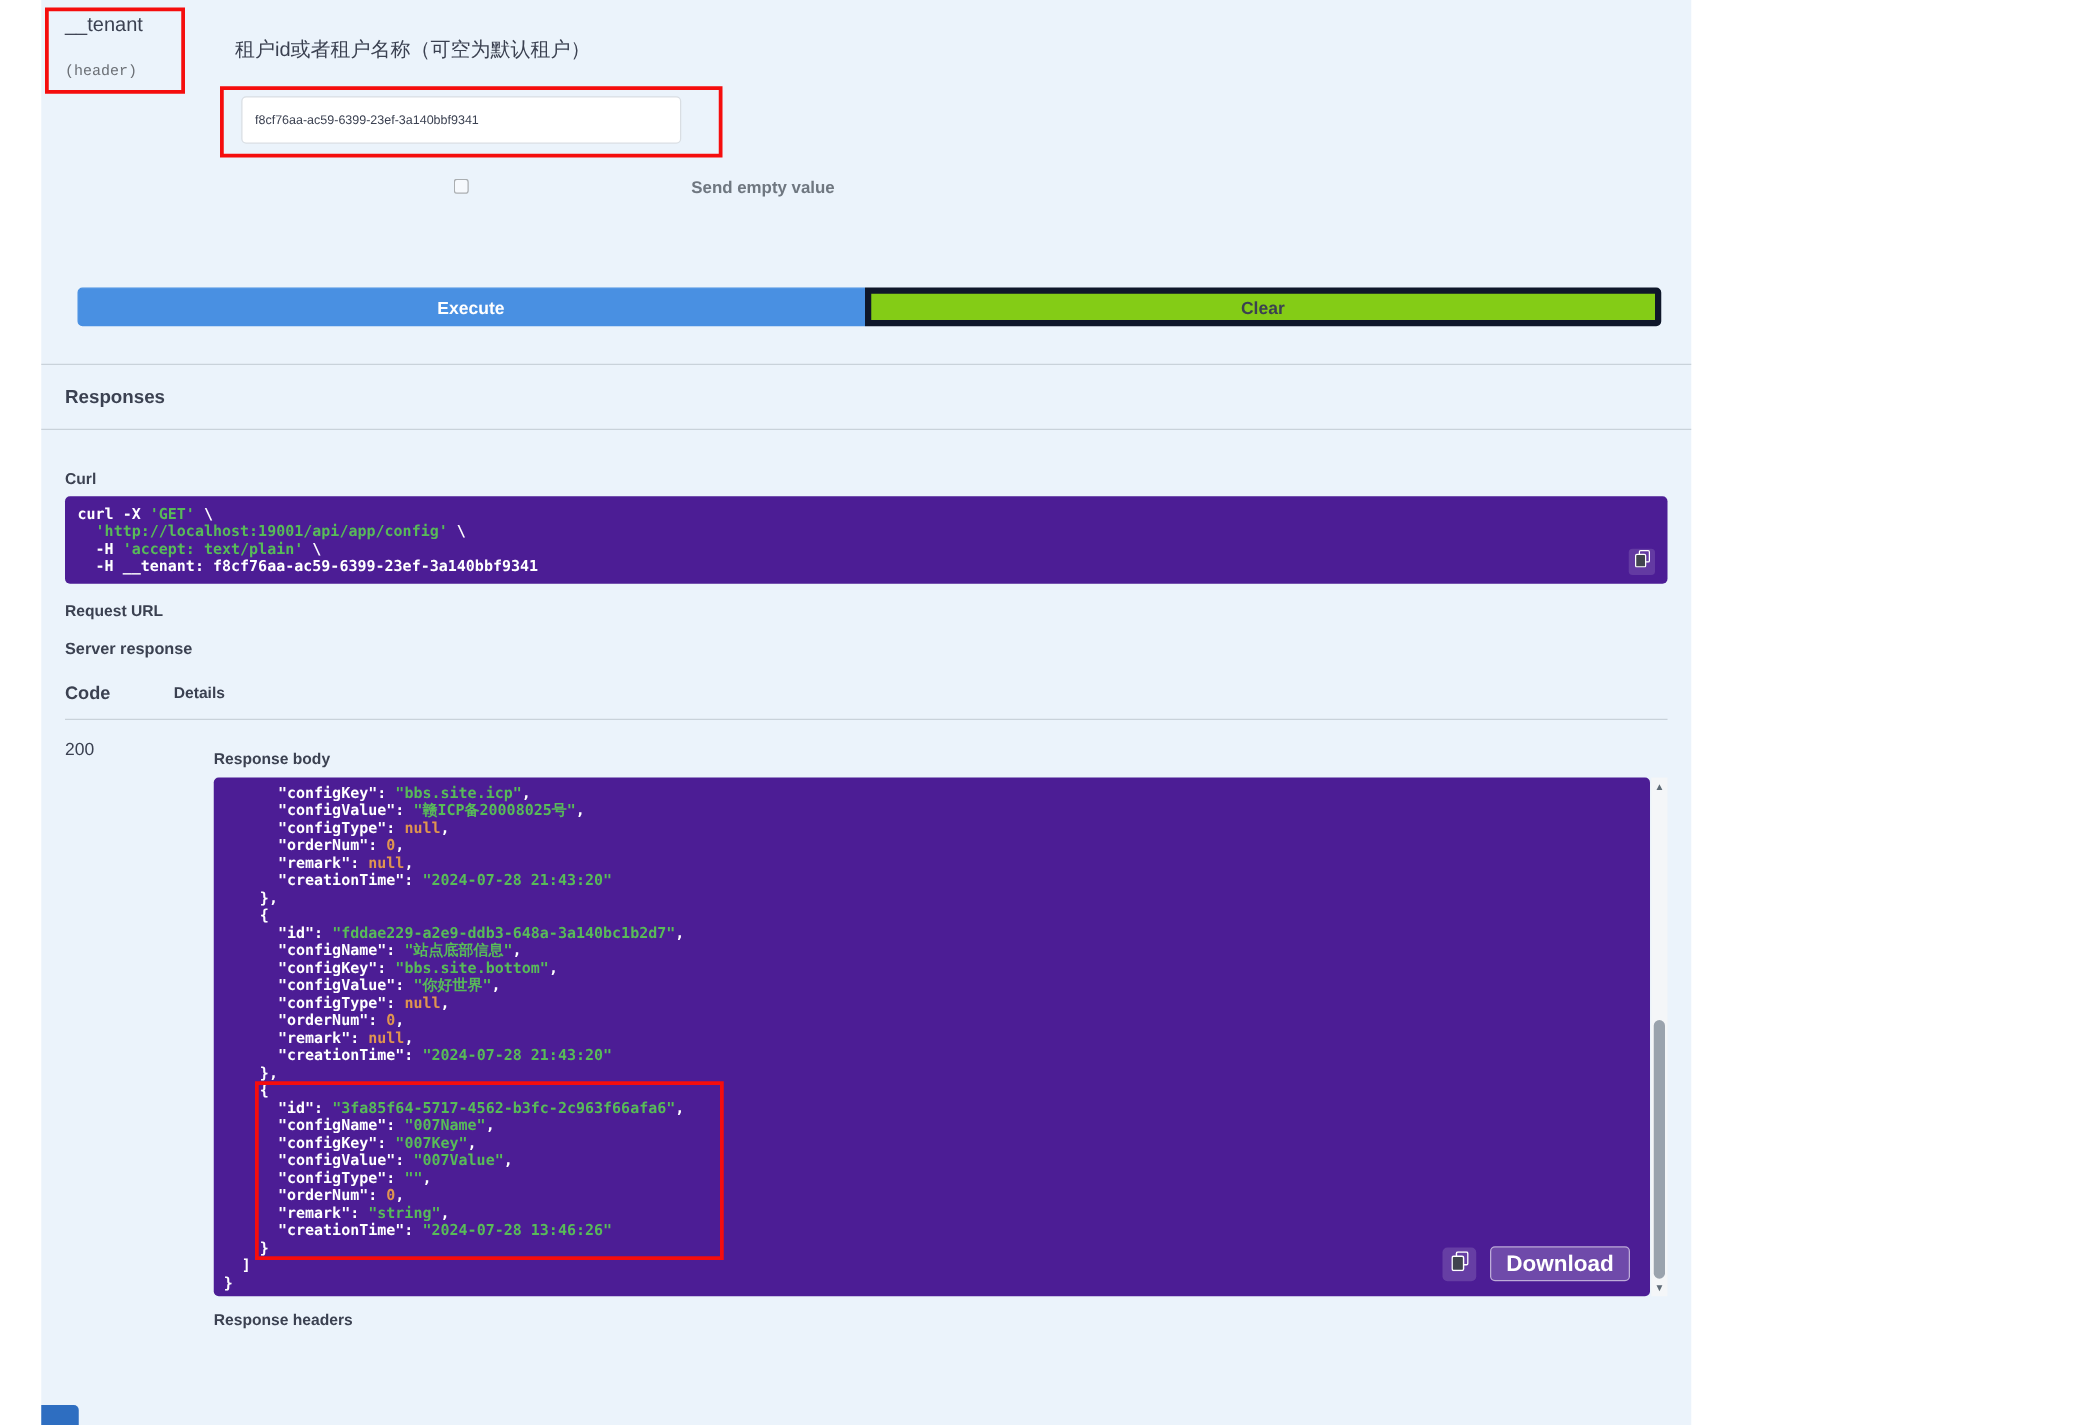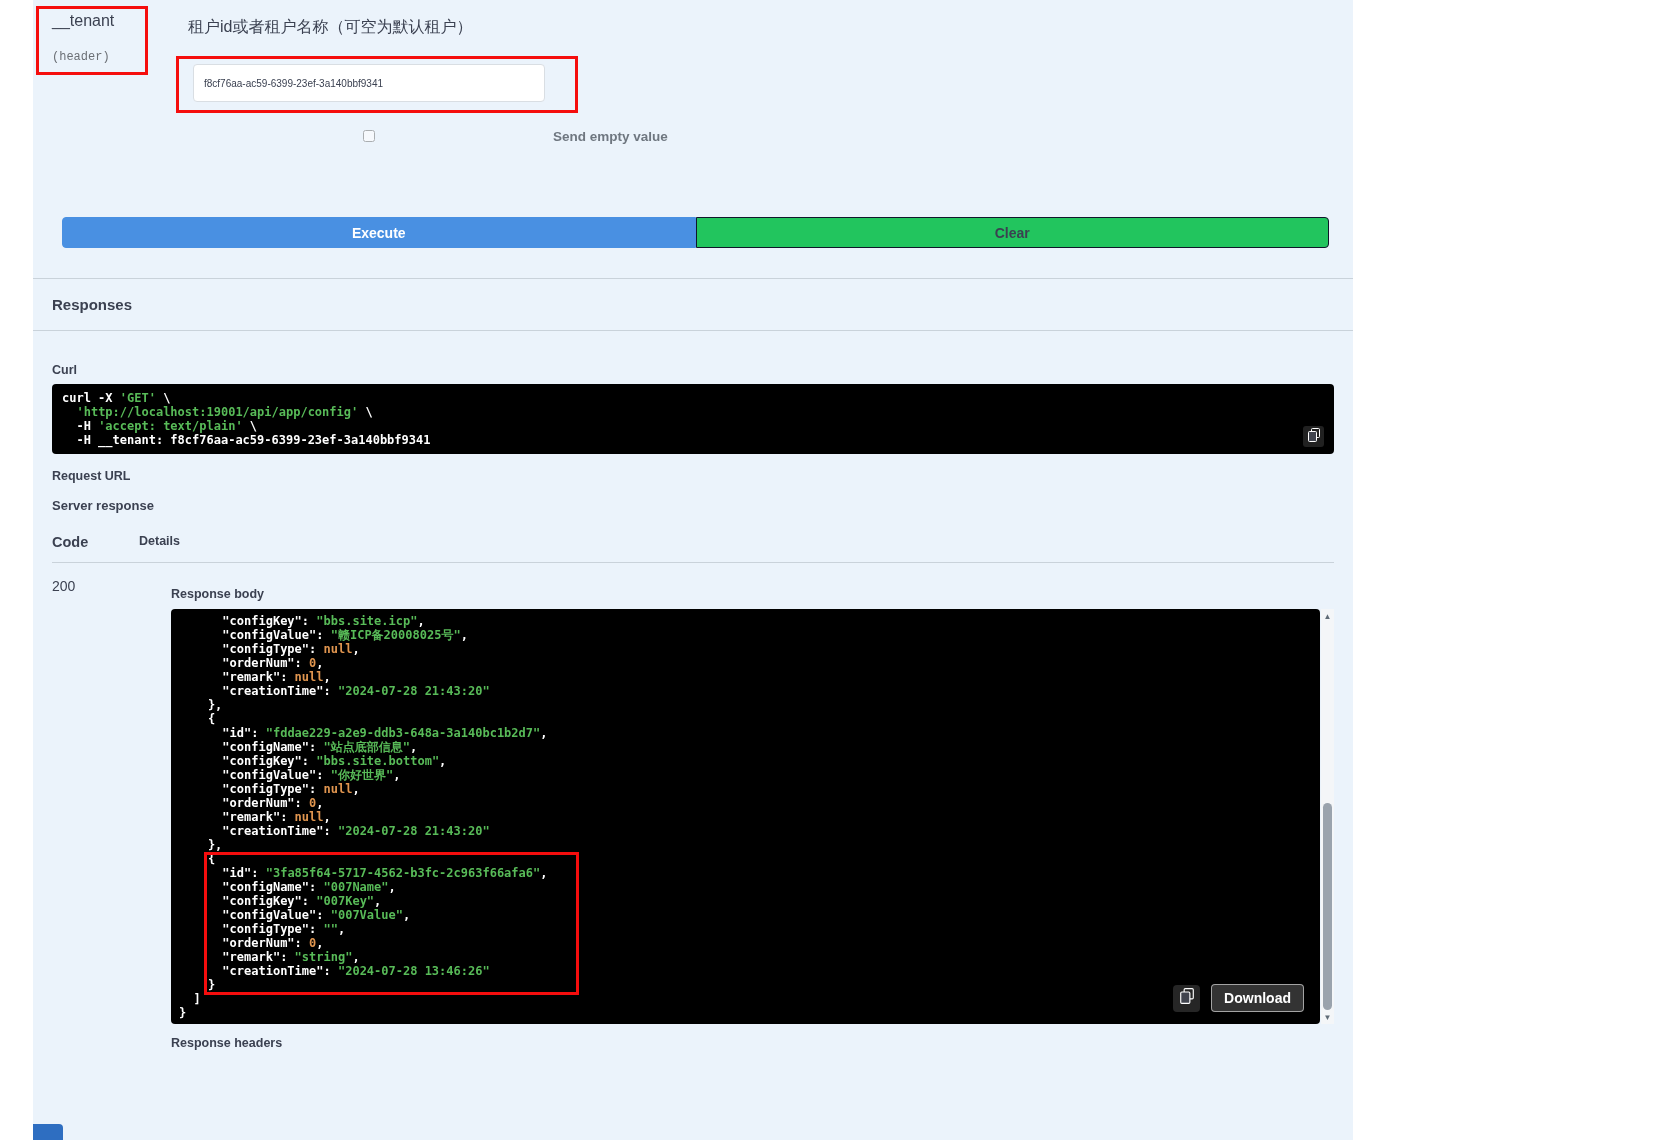--- a/index.html
+++ b/index.html
@@ -23,21 +23,21 @@
     margin-left:-16px;
     width:112px; padding:3px 4px 8px 13px;
   }
   .param-name { font-size:16px; color:#3b4151; }
   .param-location {
     margin-top:20px; font-size:12px; 
     color:#6b6f75;
     font-family:"Liberation Mono","DejaVu Sans Mono",monospace;
   }
   .param-desc-col { flex:1; position:relative; }
-  .param-desc { margin-top:11px; font-size:16px; color:#3b4151; }
+  .param-desc { margin-top:24px; font-size:16px; color:#3b4151; }
   .param-input-box {
     border:3px solid #f50d0d;
     display:inline-block;
     margin-left:-12px; margin-top:18px;
     padding:5px 30px 8px 14px;
   }
   .param-input {
     width:352px; height:38px;
     border:1px solid #d9dee3; border-radius:4px;
     background:#ffffff; color:#3b4151;
@@ -52,34 +52,34 @@
     font-size:13.5px; font-weight:700; color:#6f7780;
   }
   
   .execute-wrapper { display:flex; margin:68px 24px 0 29px; height:31px; }
   .btn { font-weight:700; font-size:14px; cursor:pointer; font-family:"Liberation Sans",sans-serif; }
   .btn-execute {
     flex:1; background:#4990e2; color:#fff;
     border:1px solid #4990e2; border-radius:4px 0 0 4px;
   }
   .btn-clear {
-    flex:1; background:#22c55e; color:#3b4151;
-    border:1px solid #0f172a; border-radius:0 4px 4px 0;
+    flex:1; background:#84cc16; color:#3b4151;
+    border:5px solid #0f172a; border-radius:0 4px 4px 0;
   }
   
   .responses-header {
     margin-top:30px; height:53px;
     border-top:1px solid #c9d2da; border-bottom:1px solid #c9d2da;
     display:flex; align-items:center; padding-left:19px;
   }
   .responses-title { font-size:15px; font-weight:700; color:#3b4151; }
   .responses-inner { padding:32px 19px 0 19px; }
   .small-label { font-size:12.5px; font-weight:700; color:#3b4151; }
   .dark-block {
-    background:#000000; border-radius:4px;
+    background:#4c1d95; border-radius:4px;
     position:relative;
   }
   .curl-block { margin-top:7px; padding:7px 10px; }
   .code-line, .code-single {
     font-family:"DejaVu Sans Mono","Liberation Mono",monospace;
     font-size:12px; line-height:14px; font-weight:600;
     color:#ffffff; white-space:pre;
   }
   .tok-p { color:#ffffff; }
   .tok-s { color:#58bb58; }
@@ -120,21 +120,21 @@
     width:27px; height:27px; border-radius:4px;
     background:rgba(255,255,255,.15);
     display:flex; align-items:center; justify-content:center;
     cursor:pointer;
   }
   .download-btn {
     height:28px; padding:0 12px;
     background:rgba(255,255,255,.2);
     border:1px solid rgba(255,255,255,.55);
     border-radius:4px; color:#ffffff;
-    font-size:14px; font-weight:700;
+    font-size:18px; font-weight:700;
     cursor:pointer; font-family:"Liberation Sans",sans-serif;
   }
   
   .rb-scrollbar {
     position:absolute; right:0; top:0;
     width:13px; height:415px; background:#f4f6f8;
   }
   .sb-arrow {
     position:absolute; left:0; width:13px; height:14px;
     display:flex; align-items:center; justify-content:center;

